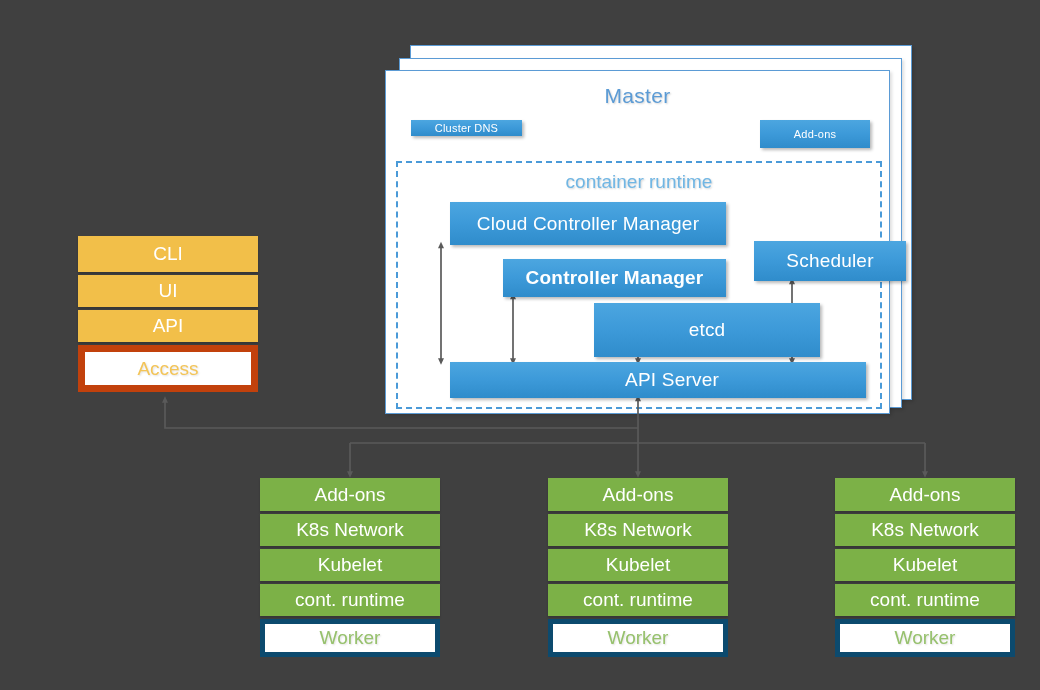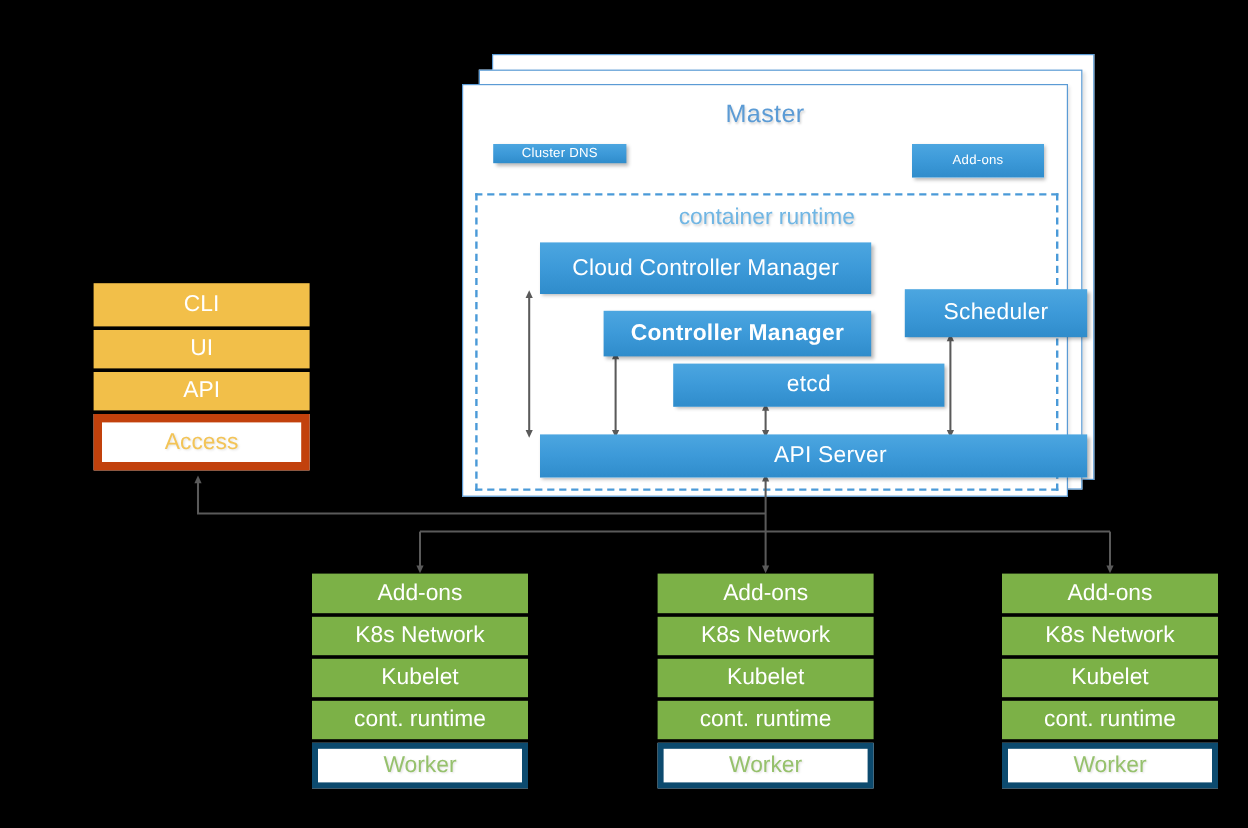--- a/index.html
+++ b/index.html
@@ -4,21 +4,21 @@
 <style>
   html, body {
     margin: 0;
     padding: 0;
     background: #ffffff;
   }
   #canvas {
     position: relative;
     width: 1040px;
     height: 690px;
-    background: #000000;
+    background: #404040;
     font-family: "Liberation Sans", sans-serif;
     overflow: hidden;
   }
 
   
   .abs { position: absolute; box-sizing: border-box; }
 
   
   .master-frame {
     border: 1px solid #5b9bd5;
@@ -165,23 +165,23 @@
     <line x1="350" y1="443" x2="925" y2="443" stroke="#5a5a5a" stroke-width="1.7"></line>
 
     
     <line x1="350" y1="443" x2="350" y2="475" stroke="#5a5a5a" stroke-width="1.7" marker-end="url(#arrowEnd)"></line>
     <line x1="638" y1="443" x2="638" y2="475" stroke="#5a5a5a" stroke-width="1.7" marker-end="url(#arrowEnd)"></line>
     <line x1="925" y1="443" x2="925" y2="475" stroke="#5a5a5a" stroke-width="1.7" marker-end="url(#arrowEnd)"></line>
   </svg>
 
   <div class="abs bluebox" style="left:411px; top:202px; width:276px; height:43px;">Cloud Controller Manager</div>
   <div class="abs bluebox" style="left:464px; top:259px; width:223px; height:38px;font-weight:bold;">Controller Manager</div>
-  <div class="abs bluebox" style="left:522px; top:303px; width:226px; height:36px;text-align:right;">etcd</div>
+  <div class="abs bluebox" style="left:555px; top:303px; width:226px; height:54px;text-align:right;">etcd</div>
   <div class="abs bluebox" style="left:715px; top:241px; width:152px; height:40px;">Scheduler</div>
-  <div class="abs bluebox" style="left:411px; top:362px; width:456px; height:36px;padding-left:28px;">API Server</div>
+  <div class="abs bluebox" style="left:411px; top:362px; width:416px; height:36px;padding-left:28px;">API Server</div>
 
   <div class="abs access-wrap" style="left:78px; top:236px; width:180px; height:156px;">
     <div class="abs orangebox" style="left:0px; top:0px; width:180px; height:36px;">CLI</div>
     <div class="abs orangebox" style="left:0px; top:39px; width:180px; height:32px;">UI</div>
     <div class="abs orangebox" style="left:0px; top:74px; width:180px; height:32px;">API</div>
     <div class="abs access-foot" style="left:0px; top:109px; width:180px; height:47px;">Access</div>
   </div>
 
   <div class="abs" style="left:260px; top:478px; width:180px; height:179px;">
     <div class="abs greenbox" style="left:0px; top:0px; width:180px; height:33px;">Add-ons</div>

